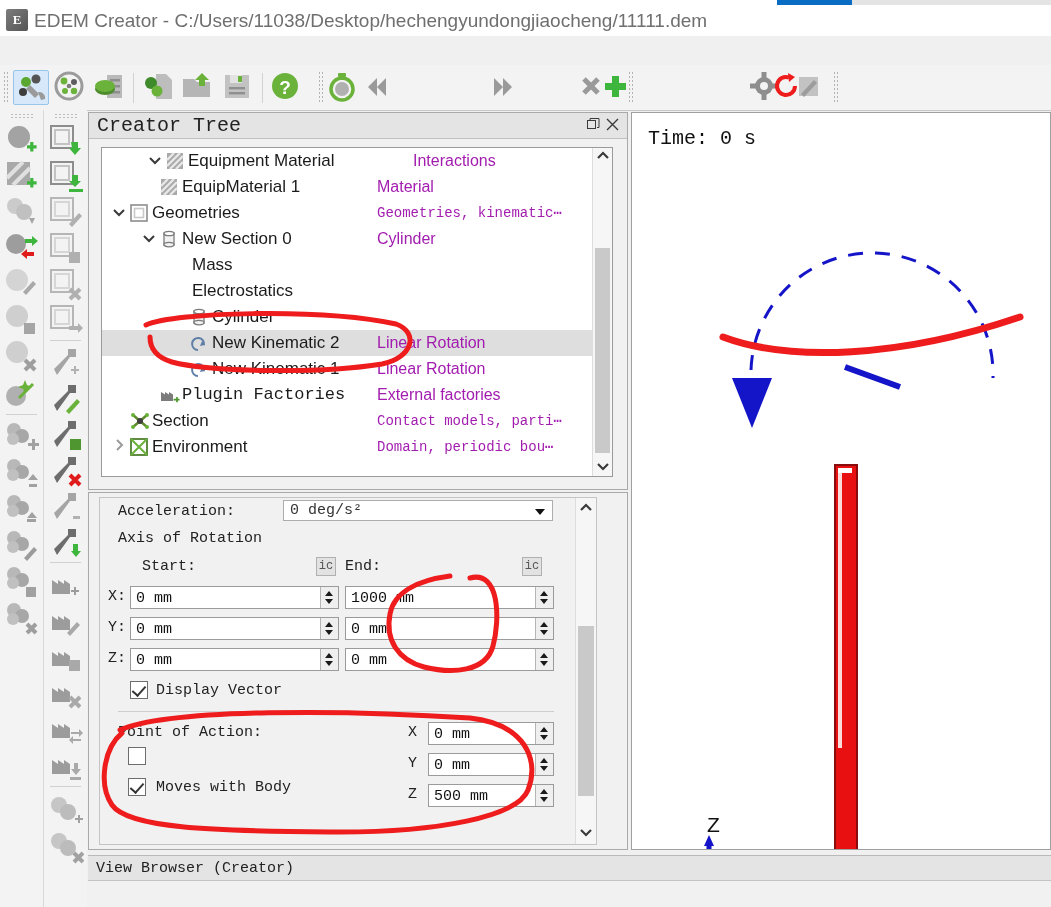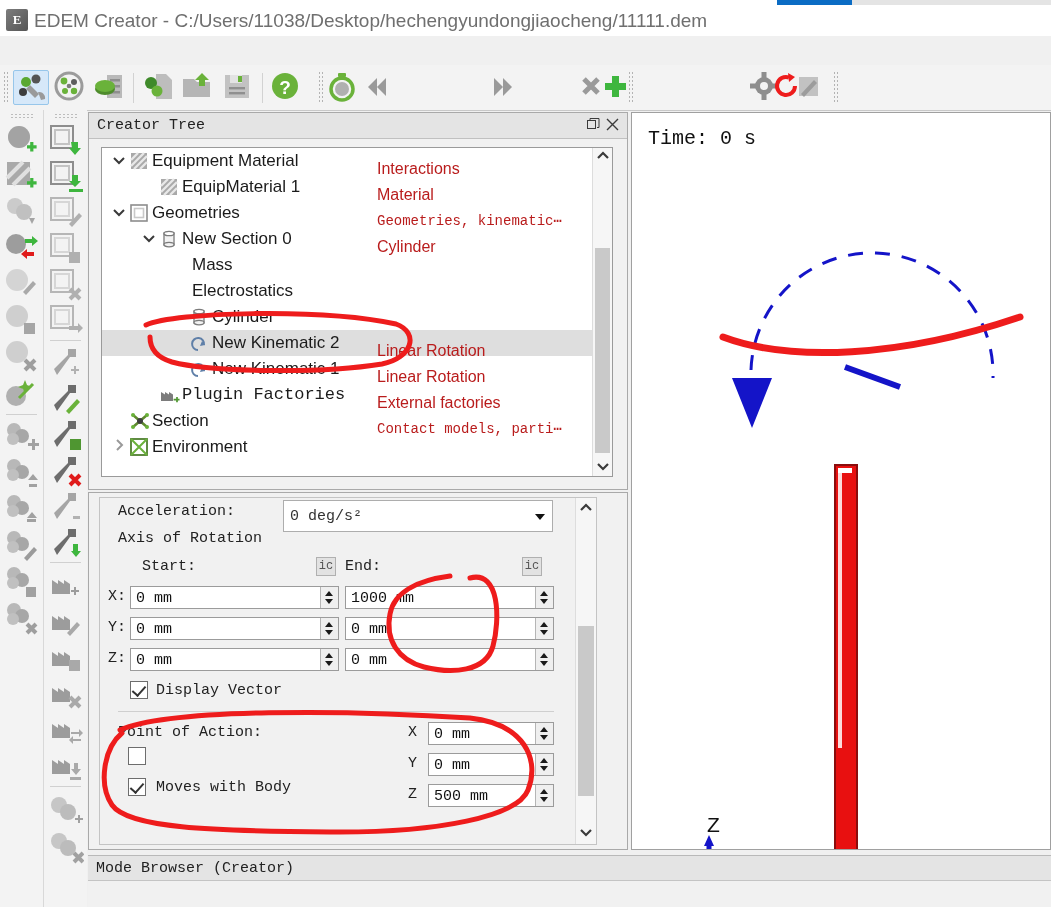--- a/index.html
+++ b/index.html
@@ -58,29 +58,29 @@
   .rail.r2{left:43px;border-left:1px solid #d8d8d8;}
   .rail .rgrip{position:absolute;left:10px;top:3px;width:24px;height:5px;
      background-image:radial-gradient(circle,#bdbdbd 1px,transparent 1px);background-size:4px 3px;}
   .ricon{position:absolute;left:3px;width:37px;height:37px;}
   .rsep{position:absolute;left:6px;width:31px;height:1px;background:#d0d0d0;}
 
   
   .tree-panel{position:absolute;left:88px;top:112px;width:540px;height:378px;background:#f1f1f1;border:1px solid #a9a9a9;box-sizing:border-box;}
   .panel-title{position:absolute;left:0;top:0;width:100%;height:26px;background:#e4e4e4;border-bottom:1px solid #c0c0c0;box-sizing:border-box;}
   .panel-title .pt-text{position:absolute;left:8px;top:0;height:26px;line-height:26px;
-     font-family:"Liberation Mono",monospace;font-size:15px;color:#222;}
+     font-family:"Liberation Mono",monospace;font-size:20px;color:#222;}
   .pt-btn{position:absolute;top:5px;width:15px;height:15px;color:#333;font-size:13px;text-align:center;line-height:15px;}
   .tree-box{position:absolute;left:12px;top:34px;width:512px;height:330px;background:#fff;border:1px solid #9a9a9a;box-sizing:border-box;overflow:hidden;}
   .tnode{position:absolute;left:0;width:494px;height:26px;}
   .tnode.sel{background:#dedede;}
   .tw{position:absolute;width:18px;height:26px;line-height:26px;text-align:center;font-size:13px;color:#555;}
   .ticon{position:absolute;top:4px;width:18px;height:18px;}
   .tlabel{position:absolute;top:0;height:26px;line-height:26px;font-size:17px;color:#1b1b1b;white-space:nowrap;}
-  .tdesc{position:absolute;left:275px;top:8px;height:26px;line-height:26px;font-size:16px;color:#b91c1c;white-space:nowrap;}
+  .tdesc{position:absolute;left:275px;top:0;height:26px;line-height:26px;font-size:16px;color:#a21caf;white-space:nowrap;}
   .tdesc.mono{font-family:"Liberation Mono",monospace;font-size:14px;}
 
   
   .vsb{position:absolute;background:#f6f6f6;border-left:1px solid #ddd;box-sizing:border-box;}
   .vsb .ar{position:absolute;left:0;width:100%;height:18px;text-align:center;font-size:13px;color:#444;line-height:18px;}
   .vsb .th{position:absolute;left:2px;right:2px;background:#c9c9c9;}
 
   
   .prop-panel{position:absolute;left:88px;top:492px;width:540px;height:358px;background:#f1f1f1;border:1px solid #a9a9a9;box-sizing:border-box;}
   .prop-inner{position:absolute;left:10px;top:4px;width:498px;height:348px;background:#f1f1f1;border:1px solid #c4c4c4;box-sizing:border-box;overflow:hidden;}
@@ -530,21 +530,21 @@
       </div>
       <div class="pt-btn" style="right:7px">
         <svg width="13" height="13" viewBox="0 0 13 13">
             <path d="M1 1 L12 12 M12 1 L1 12" stroke="#3b3b3b" stroke-width="1.4"></path>
           </svg>
       </div>
     </div>
 
     <div class="tree-box">
       <div id="tree-rows">
-          <div class="tnode" style="top: 0px;">
+          <div class="tnode" style="top: 0px; margin-left: 36px;">
             <div class="tw" style="left: 8px;"><svg width="12" height="9" viewBox="0 0 12 9">
                 <path d="M1 2 L6 7 L11 2" fill="none" stroke="#3a3a3a" stroke-width="2"></path>
               </svg></div>
             <div class="ticon" style="left: 28px;"><svg width="18" height="18" viewBox="0 0 18 18">
                 <rect x="1" y="1" width="16" height="16" fill="#a9a9a9"></rect>
                 <g stroke="#e8e8e8" stroke-width="2.4">
                   <path d="M1 8 L8 1"></path>
                   <path d="M1 14 L14 1"></path>
                   <path d="M4 17 L17 4"></path>
                   <path d="M10 17 L17 10"></path>
@@ -641,20 +641,21 @@
           </div>
           <div class="tnode" style="top: 286px;">
             <div class="tw" style="left: 8px;"><svg width="9" height="12" viewBox="0 0 9 12">
                 <path d="M2 1 L7 6 L2 11" fill="none" stroke="#9a9a9a" stroke-width="2"></path>
               </svg></div>
             <div class="ticon" style="left: 28px;"><svg width="18" height="18" viewBox="0 0 18 18">
                 <rect x="1" y="1" width="16" height="16" fill="none" stroke="#4f7f2f" stroke-width="1.8"></rect>
                 <path d="M1 1 L17 17 M17 1 L1 17" stroke="#6ab23a" stroke-width="2"></path>
               </svg></div>
             <div class="tlabel" style="left: 50px;">Environment</div>
+            <div class="tdesc mono">Domain, periodic bou⋯</div>
           </div>
         </div>
 
       <div class="vsb" style="right:0;top:0;width:20px;height:328px;">
         <div class="ar" style="top:0">
           <svg width="14" height="10" viewBox="0 0 14 10">
               <path d="M2 7 L7 2 L12 7" fill="none" stroke="#3b3b3b" stroke-width="2.2"></path>
             </svg>
         </div>
         <div class="th" style="top:100px;height:205px;"></div>
@@ -664,21 +665,21 @@
             </svg>
         </div>
       </div>
     </div>
   </div>
 
   <div class="prop-panel">
     <div class="prop-inner">
 
       <div class="plabel" style="left:18px;top:5px;">Acceleration:</div>
-      <div class="combo" style="left:183px;top:2px;width:270px;height:32px;background:#fff;">
+      <div class="combo" style="left:183px;top:2px;width:270px;height:21px;background:#fff;">
         <div class="cv">0 deg/s²</div>
         <div class="arr" style="border-top-color:#111"></div>
       </div>
 
       <div class="plabel" style="left:18px;top:32px;">Axis of Rotation</div>
 
       <div class="plabel" style="left:42px;top:60px;">Start:</div>
       <div class="icbtn" style="left:216px;top:59px;">ic</div>
       <div class="plabel" style="left:245px;top:60px;">End:</div>
       <div class="icbtn" style="left:422px;top:59px;">ic</div>
@@ -806,21 +807,21 @@
         <line x1="77" y1="773" x2="90" y2="761" stroke="#c00000" stroke-width="4"></line>
         <circle cx="77" cy="773" r="5" fill="#8a0d0d"></circle>
       </g>
     </svg>
     <div class="vp-axes-lbl" style="left:75px;top:700px;">Z</div>
 
   </div>
 
   <div class="db-panel">
     <div class="db-title">
-      <div class="t">Mode Browser (Creator)</div>
+      <div class="t">View Browser (Creator)</div>
     </div>
   </div>
 
   <svg class="annot">
     <g fill="none" stroke="#ee1c1c" stroke-width="5" stroke-linecap="round" stroke-linejoin="round">
 
       <path d="M146 325 C175 312 320 308 396 324 C420 333 412 358 382 364 C320 374 210 372 172 362 C152 356 150 344 150 337"></path>
 
       <path d="M470 578 C500 570 500 620 493 646 C486 672 452 674 424 667 C398 660 385 640 390 614 C394 591 420 580 450 576"></path>
 

